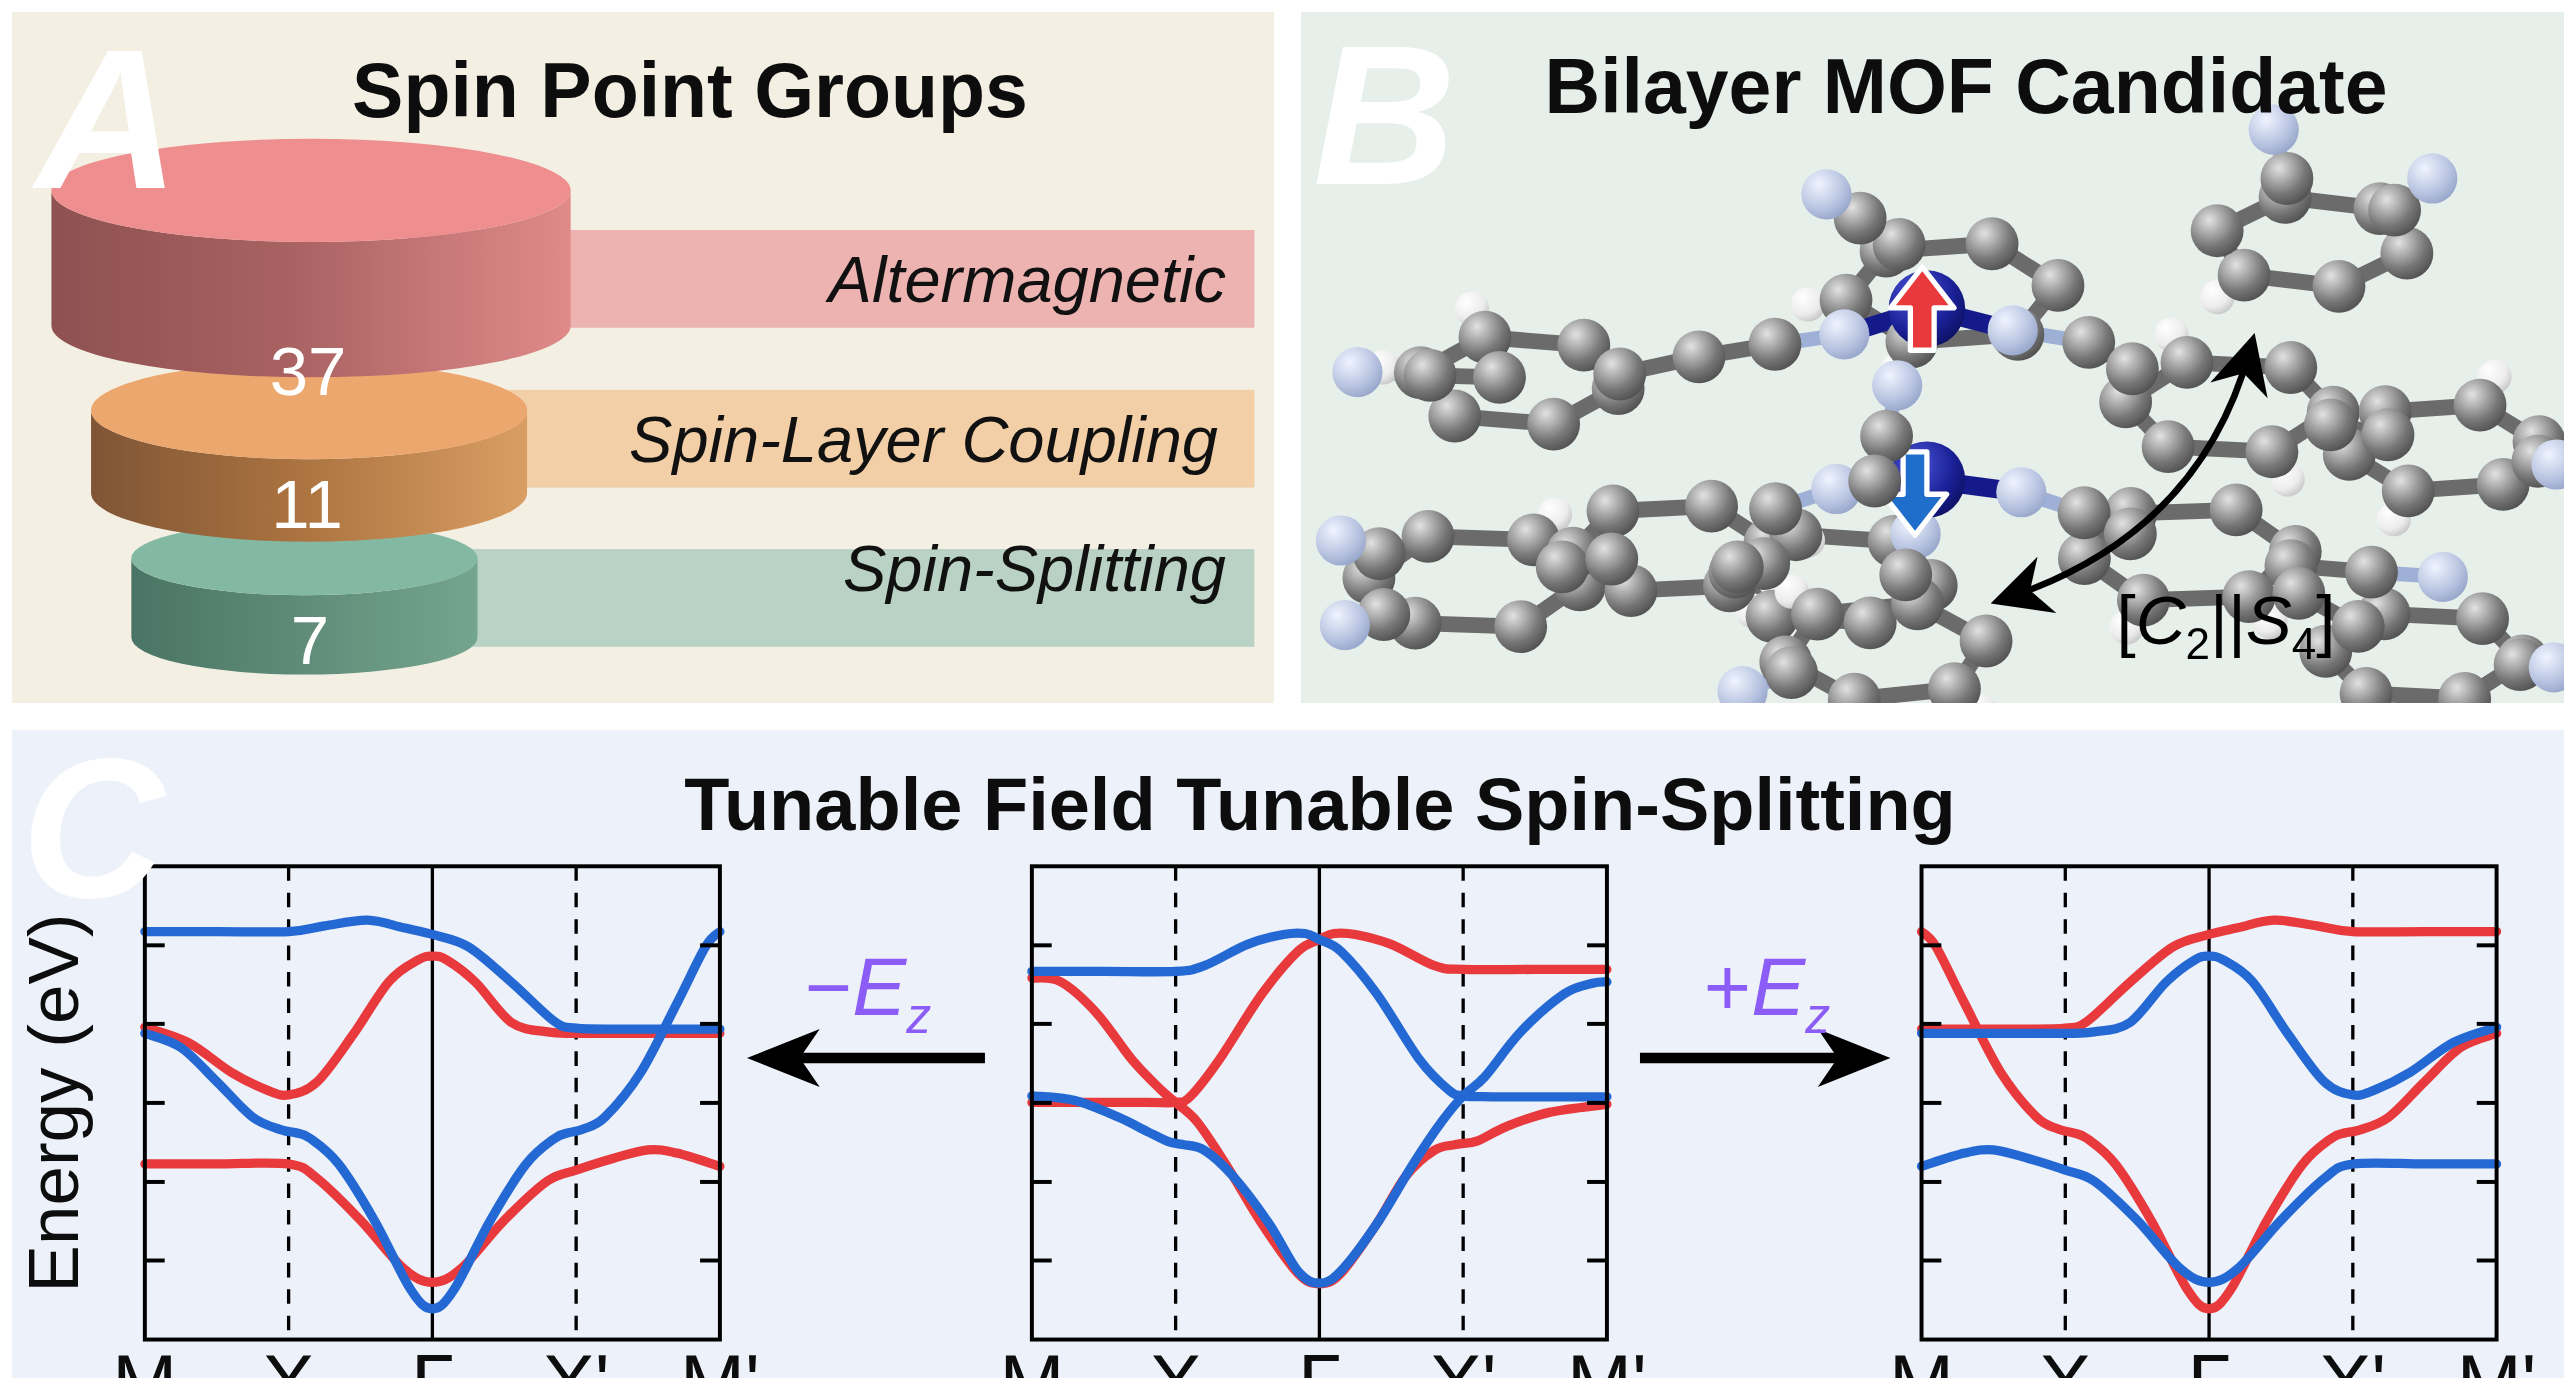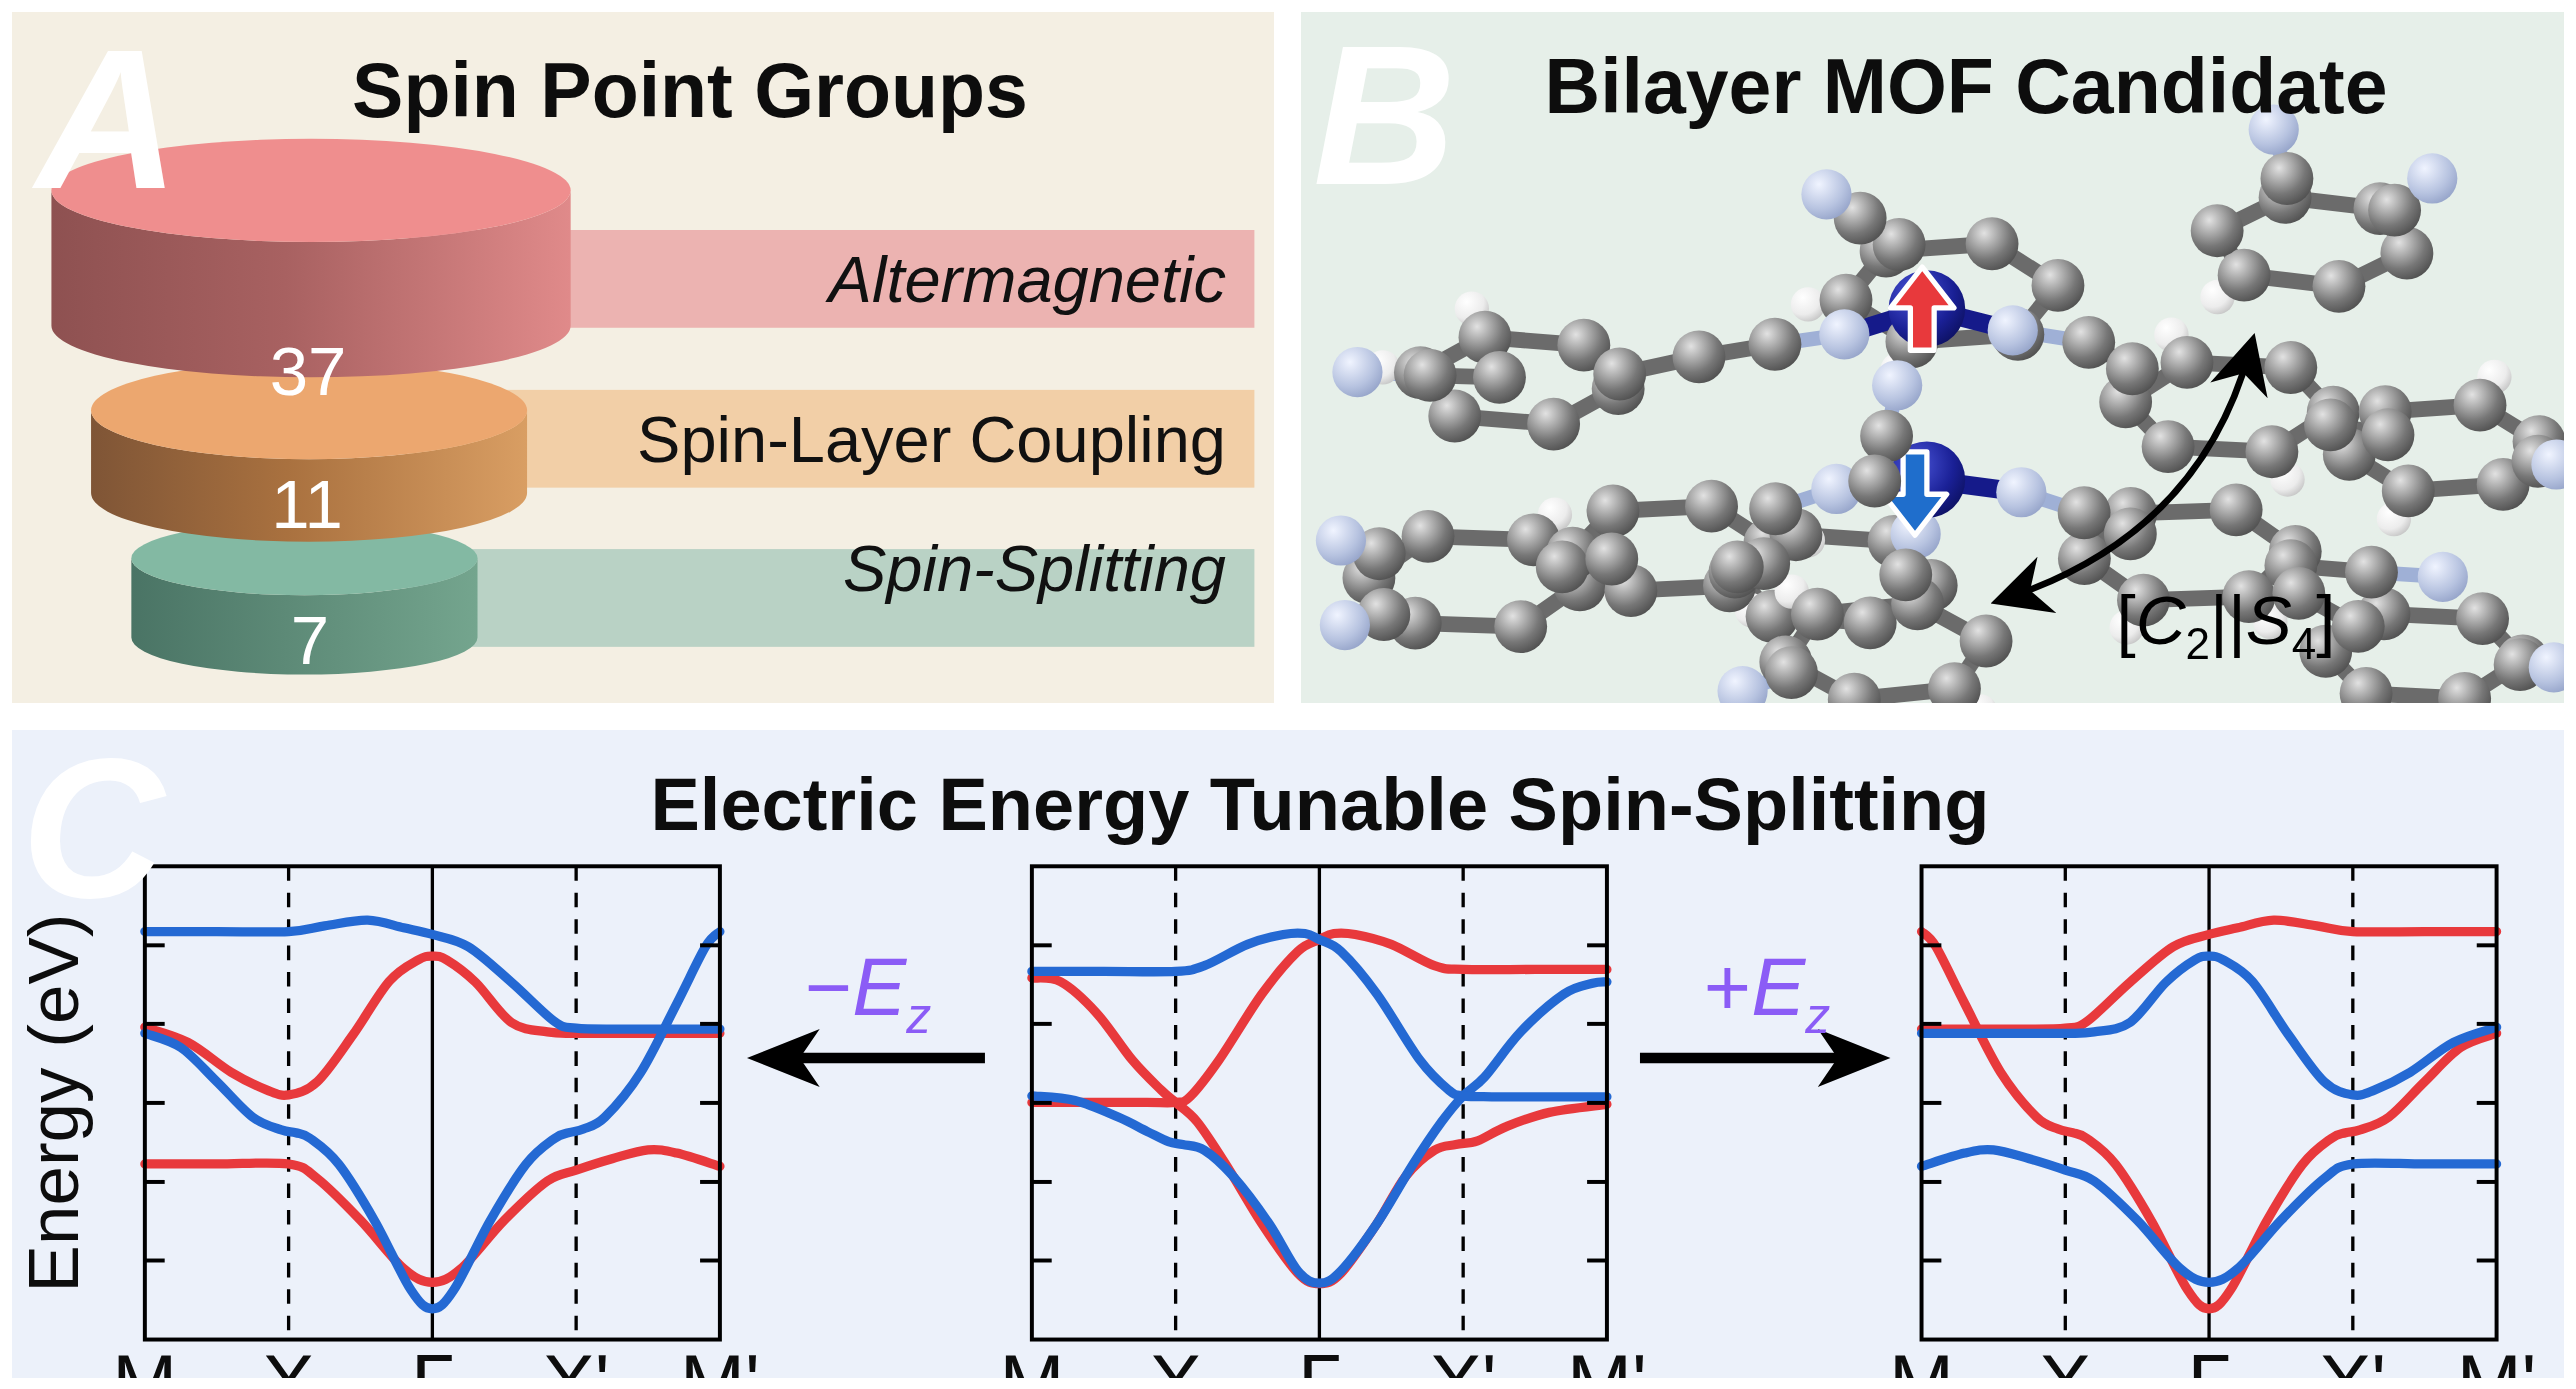--- a/index.html
+++ b/index.html
@@ -83,21 +83,21 @@
         <ellipse cx="449" cy="603" rx="330" ry="74" fill="#eca76f"></ellipse>
       </g>
       <g>
         <path d="M 59 270 v 205 a 393 78 0 0 0 786 0 v -205 a 393 78 0 0 1 -786 0 Z" fill="url(#side0)"></path>
         <ellipse cx="452" cy="270" rx="393" ry="78" fill="#ef8e8e"></ellipse>
       </g>
     </svg>
   <div class="watermark" style="left:24px;top:9.3px;">A</div>
   <div class="panel-title" style="left:646px;top:78px;">Spin Point Groups</div>
   <div class="bar-label" style="right:48px;top:267px;font-style:italic;">Altermagnetic</div>
-  <div class="bar-label" style="right:48px;top:427px;">Spin-Layer Coupling</div>
+  <div class="bar-label" style="right:56px;top:427px;font-style:italic;">Spin-Layer Coupling</div>
   <div class="bar-label" style="right:48px;top:556px;font-style:italic;">Spin-Splitting</div>
   <div class="disk-number" style="left:296px;top:331px;margin-top:28px;">37</div>
   <div class="disk-number" style="left:295px;top:492px;">11</div>
   <div class="disk-number" style="left:298px;top:628px;">7</div>
 </div>
 
 <div class="panel" id="panel-b">
   <svg id="svg-b" width="1263" height="691" viewBox="0 0 1911 1046">
       <defs>
         <radialGradient id="gC" cx="0.35" cy="0.3" r="0.9">
@@ -477,21 +477,21 @@
         <text x="3324" y="1027" text-anchor="middle" font-size="118" fill="#0d0d0d" font-family="&quot;Liberation Sans&quot;,&quot;DejaVu Sans&quot;,sans-serif">Γ</text>
         <text x="3541.5" y="1027" text-anchor="middle" font-size="118" fill="#0d0d0d" font-family="&quot;Liberation Sans&quot;,&quot;DejaVu Sans&quot;,sans-serif">X'</text>
         <text x="3759" y="1027" text-anchor="middle" font-size="118" fill="#0d0d0d" font-family="&quot;Liberation Sans&quot;,&quot;DejaVu Sans&quot;,sans-serif">M'</text>
       </g>
       <line x1="1472" y1="496" x2="1178" y2="496" stroke="#000" stroke-width="16"></line>
       <path d="M 1112 496 L 1222 452 L 1192 496 L 1222 540 Z" fill="#000"></path>
       <line x1="2463" y1="496" x2="2776" y2="496" stroke="#000" stroke-width="16"></line>
       <path d="M 2842 496 L 2732 452 L 2762 496 L 2732 540 Z" fill="#000"></path>
     </svg>
   <div class="watermark" style="left:9.3px;top:0px;">C</div>
-  <div class="panel-title" style="left:1276px;top:74px;">Electric Energy Tunable Spin-Splitting</div>
+  <div class="panel-title" style="left:1276px;top:74px;">Tunable Field Tunable Spin-Splitting</div>
   <div class="energy-label" style="left:41px;top:373px;">Energy (eV)</div>
   <div class="ez-label" style="left:856px;top:263px;">
     <span class="sign">−</span><i>E</i><sub>z</sub>
   </div>
   <div class="ez-label" style="left:1755px;top:263px;">
     <span class="sign">+</span><i>E</i><sub>z</sub>
   </div>
 </div>
 
 

